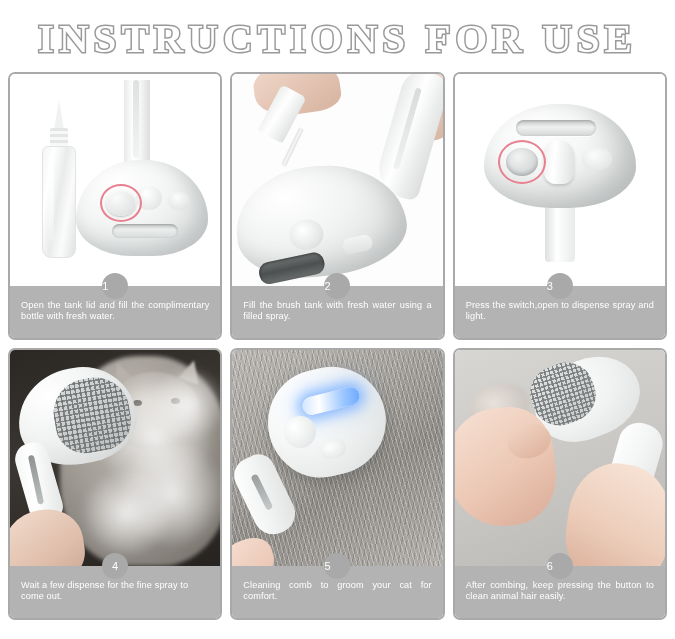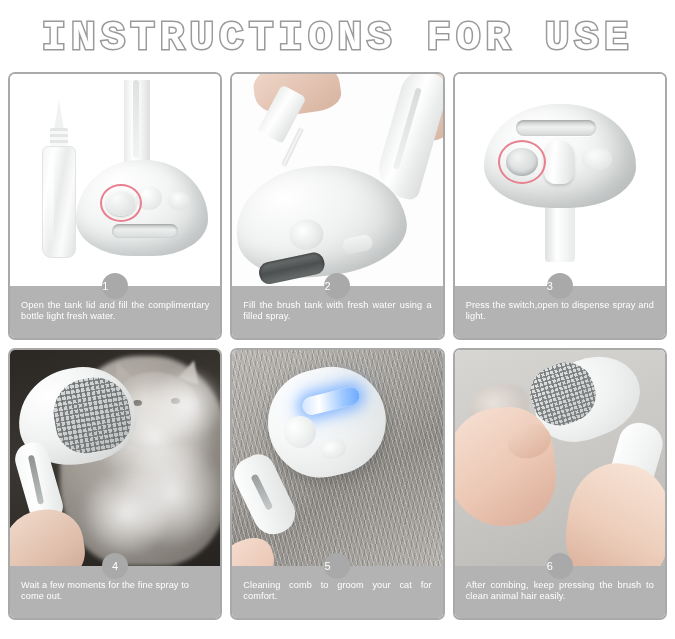--- a/index.html
+++ b/index.html
@@ -11,21 +11,21 @@
     background: #ffffff;
     font-family: "Liberation Sans", sans-serif;
     overflow: hidden;
   }
 
   
   .page-title {
     text-align: center;
     padding-top: 8px;
     height: 72px;
-    font-family: Liberation Mono, monospace;
+    font-family: Liberation Serif, serif;
     font-size: 41px;
     font-weight: 700;
     letter-spacing: 5px;
     color: #ffffff;
     -webkit-text-stroke: 3px #9a9a9a;
     paint-order: stroke fill;
     line-height: 60px;
     white-space: nowrap;
   }
 
@@ -515,21 +515,21 @@
             <div class="dev-btn-cap"></div>
             <div class="dev-btn-side"></div>
             <div class="dev-window"></div>
             <div class="annot-circle annot-1"></div>
           </div>
         </div>
       </div>
     </div>
     <div class="caption justify">
       <div class="badge">1</div>
-      <span>Open the tank lid and fill the complimentary bottle light fresh water.</span>
+      <span>Open the tank lid and fill the complimentary bottle with fresh water.</span>
     </div>
   </div>
 
   <div class="panel">
     <div class="photo">
       <div class="stage">
         <div class="p2bg"></div>
         <div class="hand p2-hand-top"></div>
         <div class="hand p2-hand-right"></div>
         <div class="p2-dev-handle"></div>
@@ -585,21 +585,21 @@
         <div class="p4-dev">
           <div class="p4-shell"></div>
           <div class="p4-pins"></div>
           <div class="p4-grip"></div>
         </div>
         <div class="p4-hand"></div>
       </div>
     </div>
     <div class="caption left">
       <div class="badge">4</div>
-      <span>Wait a few moments for the fine spray to come out.</span>
+      <span>Wait a few dispense for the fine spray to come out.</span>
     </div>
   </div>
 
   <div class="panel">
     <div class="photo">
       <div class="stage">
         <div class="fur"></div>
         <div class="p5-dev">
           <div class="p5-head"></div>
           <div class="p5-light"></div>
@@ -626,17 +626,17 @@
           <div class="p6-grip"></div>
         </div>
         <div class="p6-hair"></div>
         <div class="p6-hand-right"></div>
         <div class="p6-hand-left"></div>
         <div class="p6-thumb"></div>
       </div>
     </div>
     <div class="caption justify">
       <div class="badge">6</div>
-      <span>After combing, keep pressing the brush to clean animal hair easily.</span>
+      <span>After combing, keep pressing the button to clean animal hair easily.</span>
     </div>
   </div>
 
 </div>
 
 </body></html>

